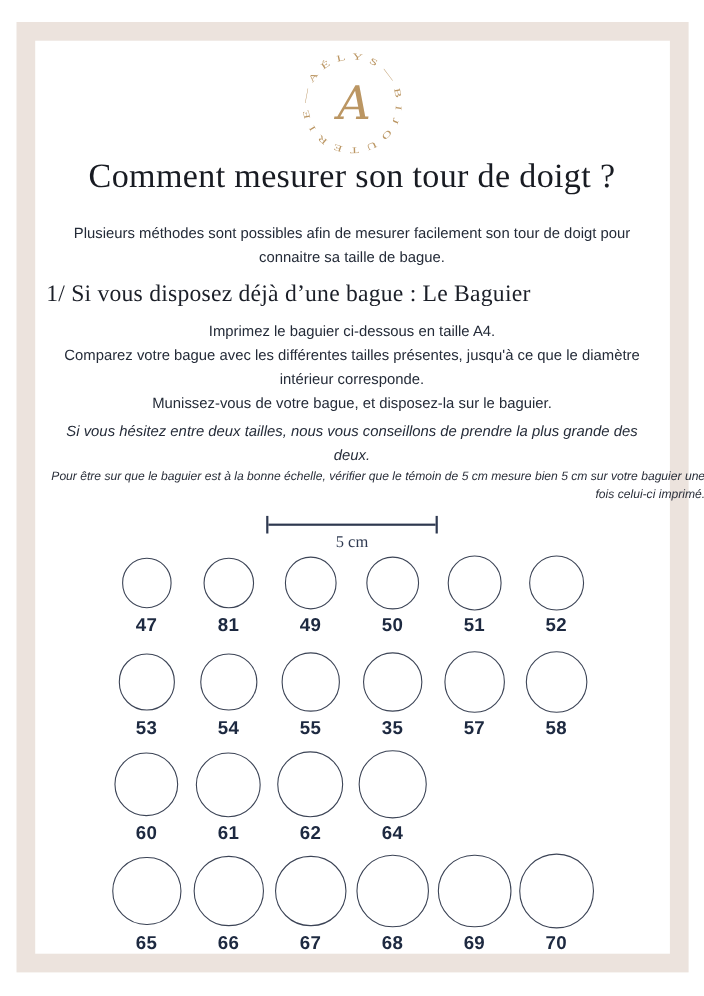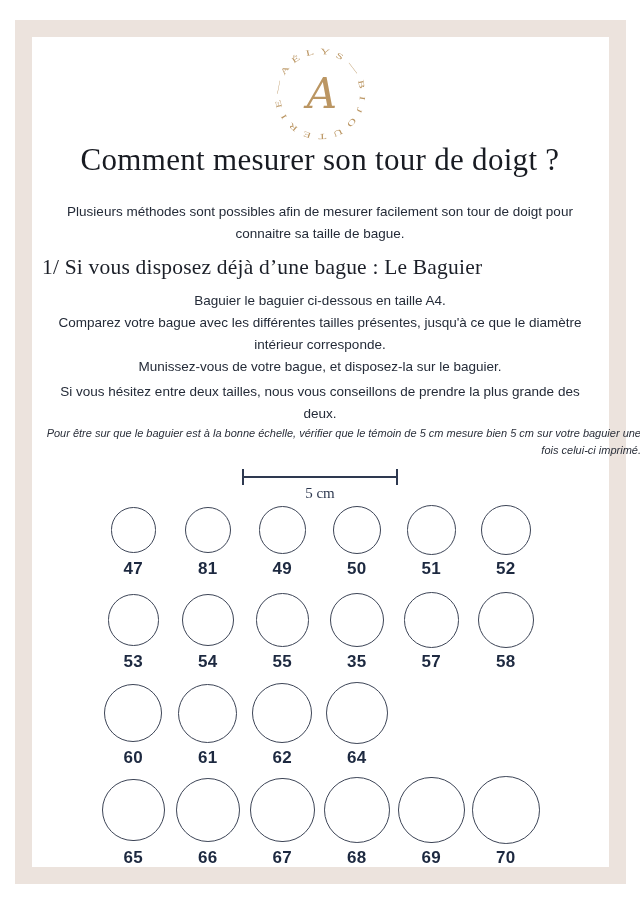--- a/index.html
+++ b/index.html
@@ -28,21 +28,21 @@
     font-family:"Liberation Serif",serif;font-weight:400;
     font-size:21.5px;letter-spacing:0.2px;color:#1b1f28;white-space:nowrap;
   }
   .instructions{
     position:absolute;top:290px;left:40px;width:560px;text-align:center;
     font-size:13.5px;line-height:22px;color:#242b38;
   }
   .instructions p{margin:0;}
   .advice{
     position:absolute;top:381px;left:48px;width:544px;margin:0;
-    font-size:13.5px;line-height:22px;text-align:center;color:#242b38;
+    font-size:13.5px;line-height:22px;text-align:center;color:#242b38;font-style:italic;
   }
   .note{
     position:absolute;top:425px;left:33px;width:608px;margin:0;
     font-size:11px;font-style:italic;line-height:17px;text-align:right;color:#2a2f3a;
   }
   
   .ruler{position:absolute;top:469px;left:242px;width:156px;text-align:center;}
   .ruler-bar{height:16px;border-left:2px solid #2e3950;border-right:2px solid #2e3950;position:relative;}
   .ruler-bar::after{content:"";position:absolute;left:0;right:0;top:7px;height:2px;background:#2e3950;}
   .ruler-label{font-family:"Liberation Serif",serif;font-size:15px;color:#2e3950;margin-top:0;}
@@ -72,21 +72,21 @@
     </svg>
   </div>
 
   <h1 class="title">Comment mesurer son tour de doigt ?</h1>
 
   <p class="intro">Plusieurs méthodes sont possibles afin de mesurer facilement son tour de doigt pour connaitre sa taille de bague.</p>
 
   <h2 class="section-heading">1/ Si vous disposez déjà d’une bague : Le Baguier</h2>
 
   <div class="instructions">
-    <p>Baguier le baguier ci-dessous en taille A4.</p>
+    <p>Imprimez le baguier ci-dessous en taille A4.</p>
     <p>Comparez votre bague avec les différentes tailles présentes, jusqu'à ce que le diamètre intérieur corresponde.</p>
     <p>Munissez-vous de votre bague, et disposez-la sur le baguier.</p>
   </div>
 
   <p class="advice">Si vous hésitez entre deux tailles, nous vous conseillons de prendre la plus grande des deux.</p>
 
   <p class="note">Pour être sur que le baguier est à la bonne échelle, vérifier que le témoin de 5 cm mesure bien 5 cm sur votre baguier une fois celui-ci imprimé.</p>
 
   <div class="ruler">
     <div class="ruler-bar"></div>

